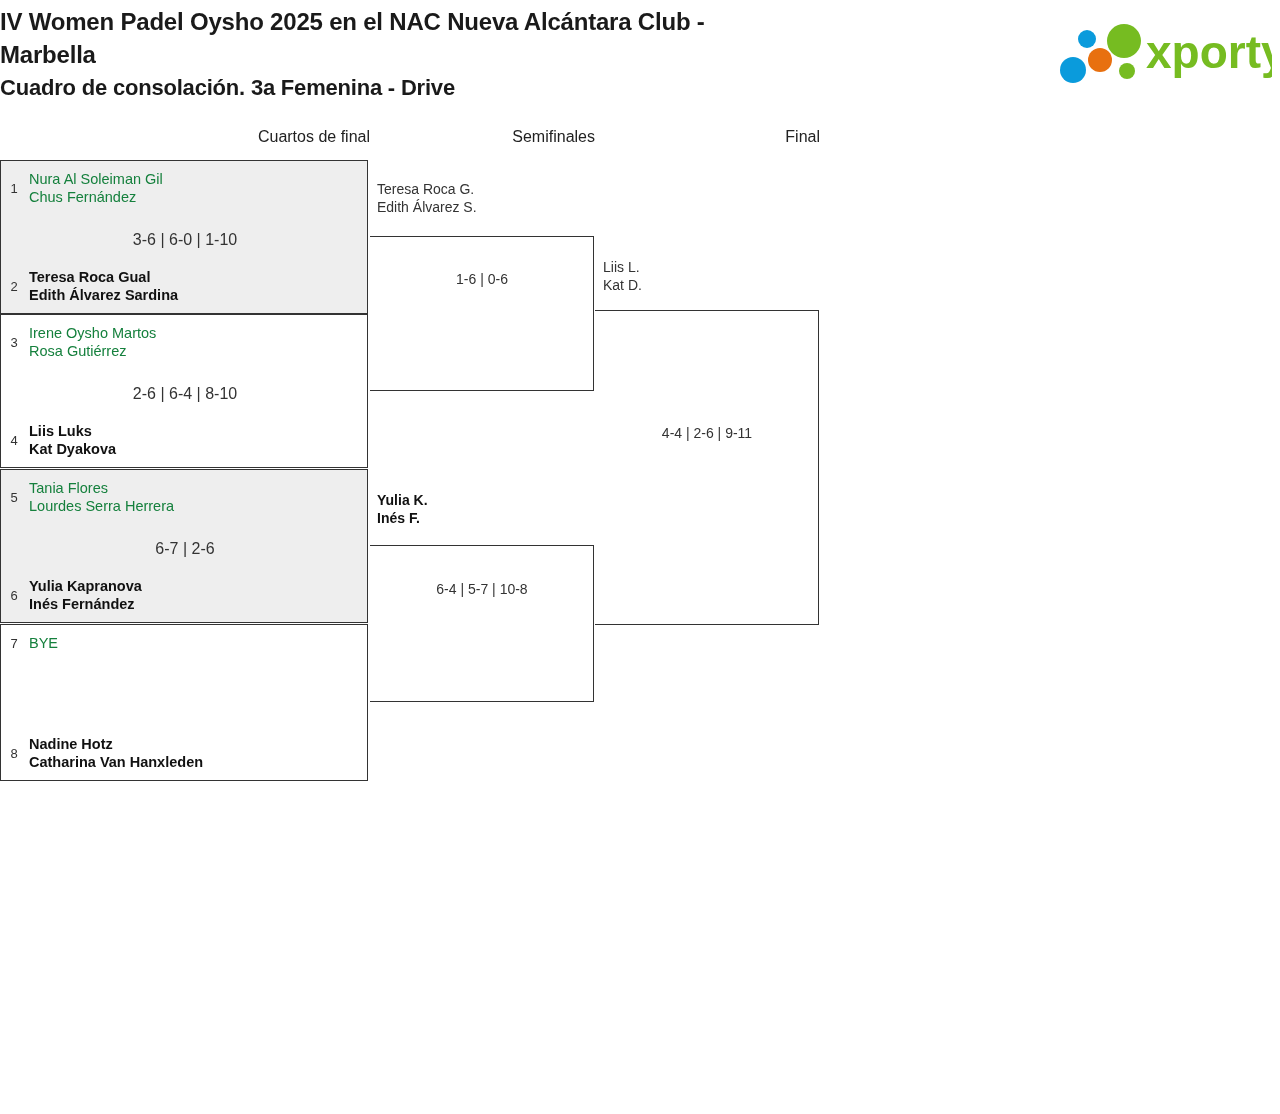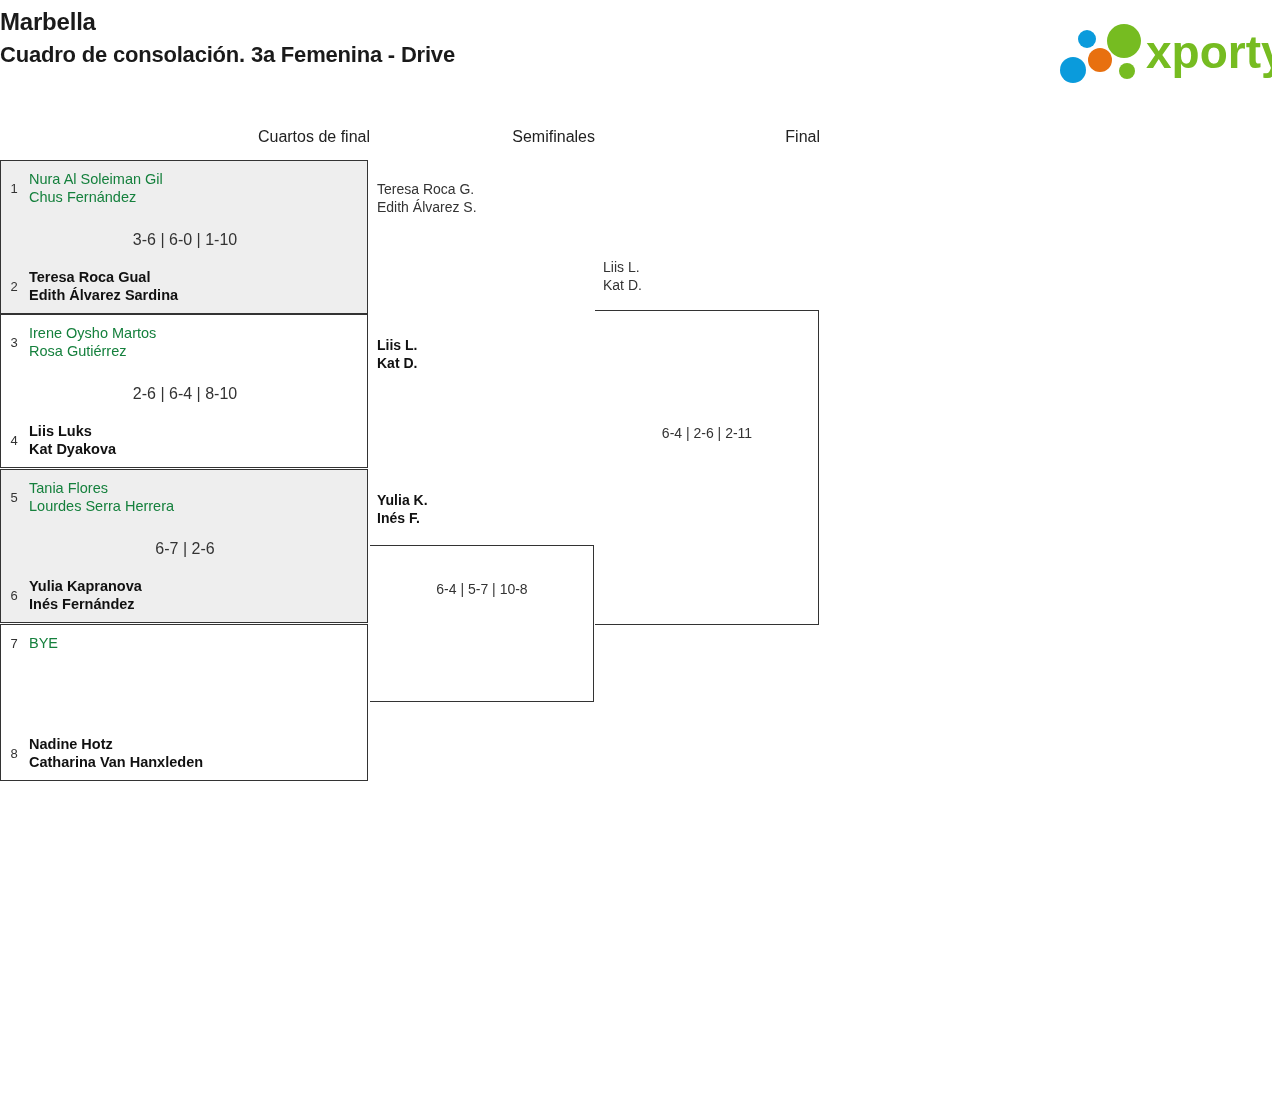--- a/index.html
+++ b/index.html
@@ -201,20 +201,21 @@
   }
   .final-label.winner { font-weight: 700; color: #111111; }
   #final-label-a { top: 98px;  }
   #final-label-b { top: 410px; }
 </style>
 </head>
 <body>
 
 <div class="header">
   <div class="title-block">
+    <div class="title-line">IV Women Padel Oysho 2025 en el NAC Nueva Alcántara Club -</div>
     <div class="title-line">Marbella</div>
     <div class="subtitle-line">Cuadro de consolación. 3a Femenina - Drive</div>
   </div>
 
   <div class="logo">
     <svg viewBox="0 0 230 66" width="230" height="66" xmlns="http://www.w3.org/2000/svg">
 
       <circle cx="45" cy="21" r="9" fill="#0a9bdc"></circle>
       <circle cx="82" cy="23" r="17" fill="#76bc21"></circle>
       <circle cx="58" cy="42" r="12" fill="#e8700f"></circle>
@@ -305,20 +306,23 @@
   </div>
 
   <div class="sf-label" id="sf-label-0a">
     <span>Teresa Roca G.</span><br>
     <span>Edith Álvarez S.</span>
   </div>
   <div class="sf-label winner" id="sf-label-0b">
     <span>Liis L.</span><br>
     <span>Kat D.</span>
   </div>
+  <div class="sf-box" id="sf-0">
+    <div class="sf-score">1-6 | 0-6</div>
+  </div>
 
   <div class="sf-label winner" id="sf-label-1a">
     <span>Yulia K.</span><br>
     <span>Inés F.</span>
   </div>
   <div class="sf-label" id="sf-label-1b">
     <span>Nadine H.</span><br>
     <span>Catharina Van H.</span>
   </div>
   <div class="sf-box" id="sf-1">
@@ -327,15 +331,15 @@
 
   <div class="final-label" id="final-label-a">
     <span>Liis L.</span><br>
     <span>Kat D.</span>
   </div>
   <div class="final-label winner" id="final-label-b">
     <span>Yulia K.</span><br>
     <span>Inés F.</span>
   </div>
   <div class="final-box"></div>
-  <div class="final-score">6-4 | 2-6 | 2-11</div>
+  <div class="final-score">4-4 | 2-6 | 9-11</div>
 
 </div>
 
 </body></html>

